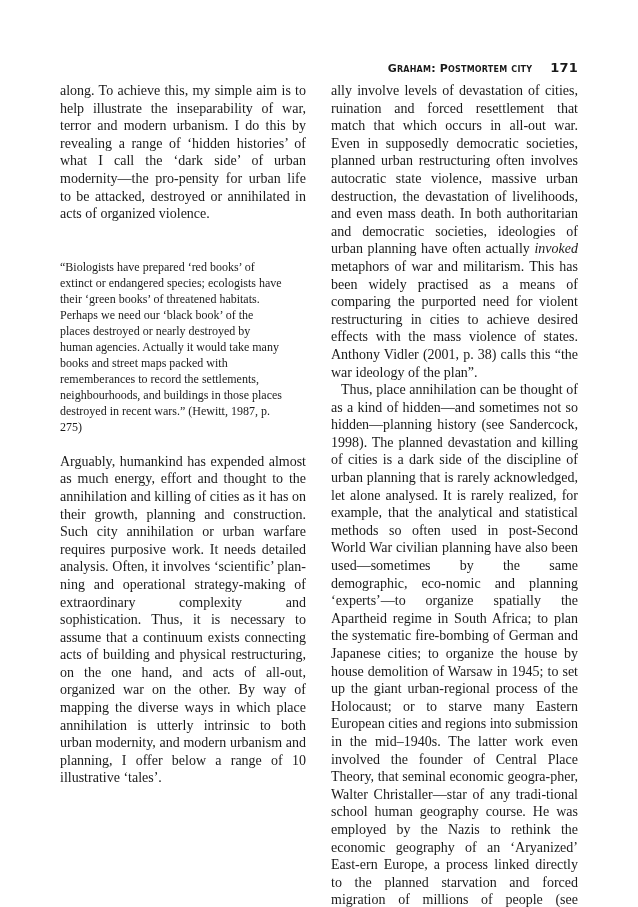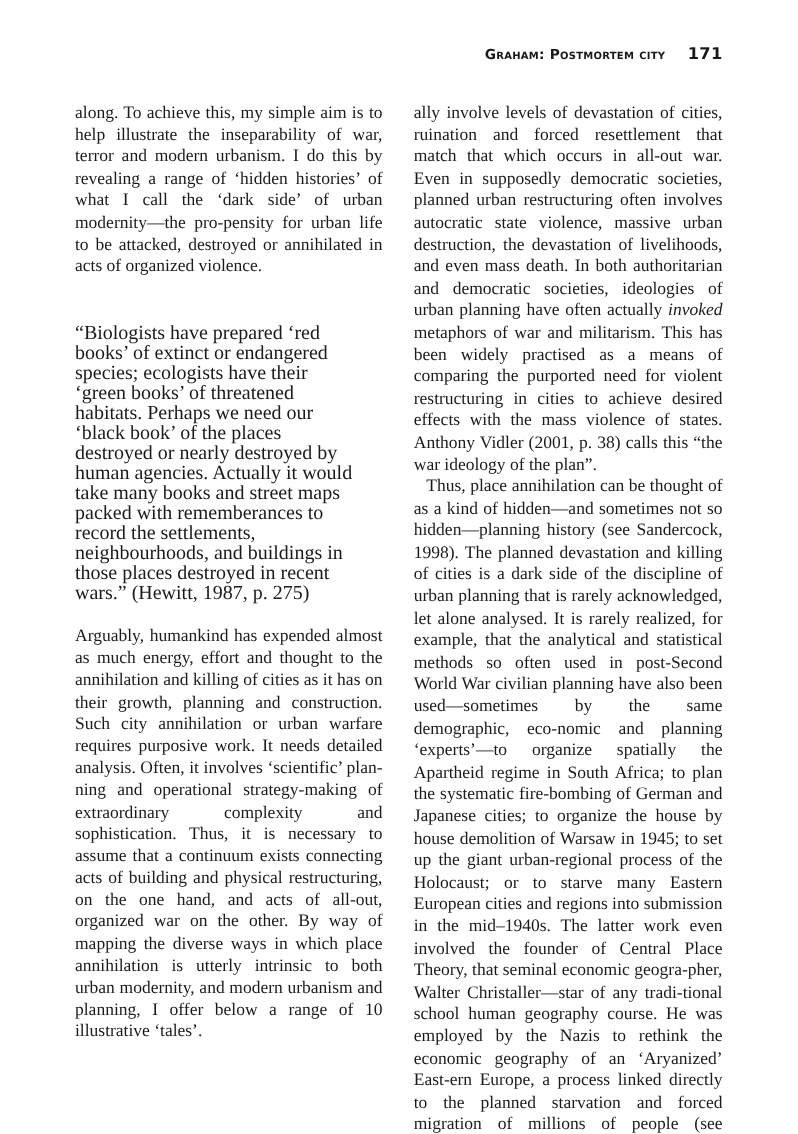--- a/index.html
+++ b/index.html
@@ -1,38 +1,38 @@
 <!DOCTYPE html>
 <html><head>
 <meta charset="utf-8">
 <style>
   html, body { margin: 0; padding: 0; background: #ffffff; }
   body { width: 638px; height: 907px; position: relative; overflow: hidden; color: #1a1a1a; }
   .running-head {
-    position: absolute; top: 36px; left: 0; width: 578px; text-align: right;
+    position: absolute; top: 60px; left: 0; width: 578px; text-align: right;
     font-family: "DejaVu Sans", sans-serif; font-weight: bold; font-size: 11px;
     font-variant: small-caps; letter-spacing: 0.2px; color: #1a1a1a;
   }
   .running-head .page-num { margin-left: 18px; font-size: 13px; font-variant: normal; }
   .col {
     position: absolute; top: 82px;
     font-family: "Liberation Serif", serif; font-size: 14px; line-height: 17.6px;
     text-align: justify; hyphens: manual;
   }
   .col.left { left: 60px; width: 246px; }
   .col.right { left: 331px; width: 247px; }
   .col p { margin: 0; }
   .col p.indent { text-indent: 10px; }
   h3 {
     margin: 0; font-family: "Liberation Serif", serif; font-weight: bold;
     font-size: 14px; line-height: 18px; text-align: left;
   }
   .epigraph {
     margin: 14px 0 0 18px; width: 224px; text-align: left;
-    font-size: 16px; line-height: 16px;
+    font-size: 12px; line-height: 16px;
   }
   .gap-1 { height: 36px; }
   .gap-3 { height: 18px; }
   .gap-4 { height: 36px; }
   .gap-5 { height: 16px; }
 </style>
 </head>
 <body>
 
 <div class="running-head">

